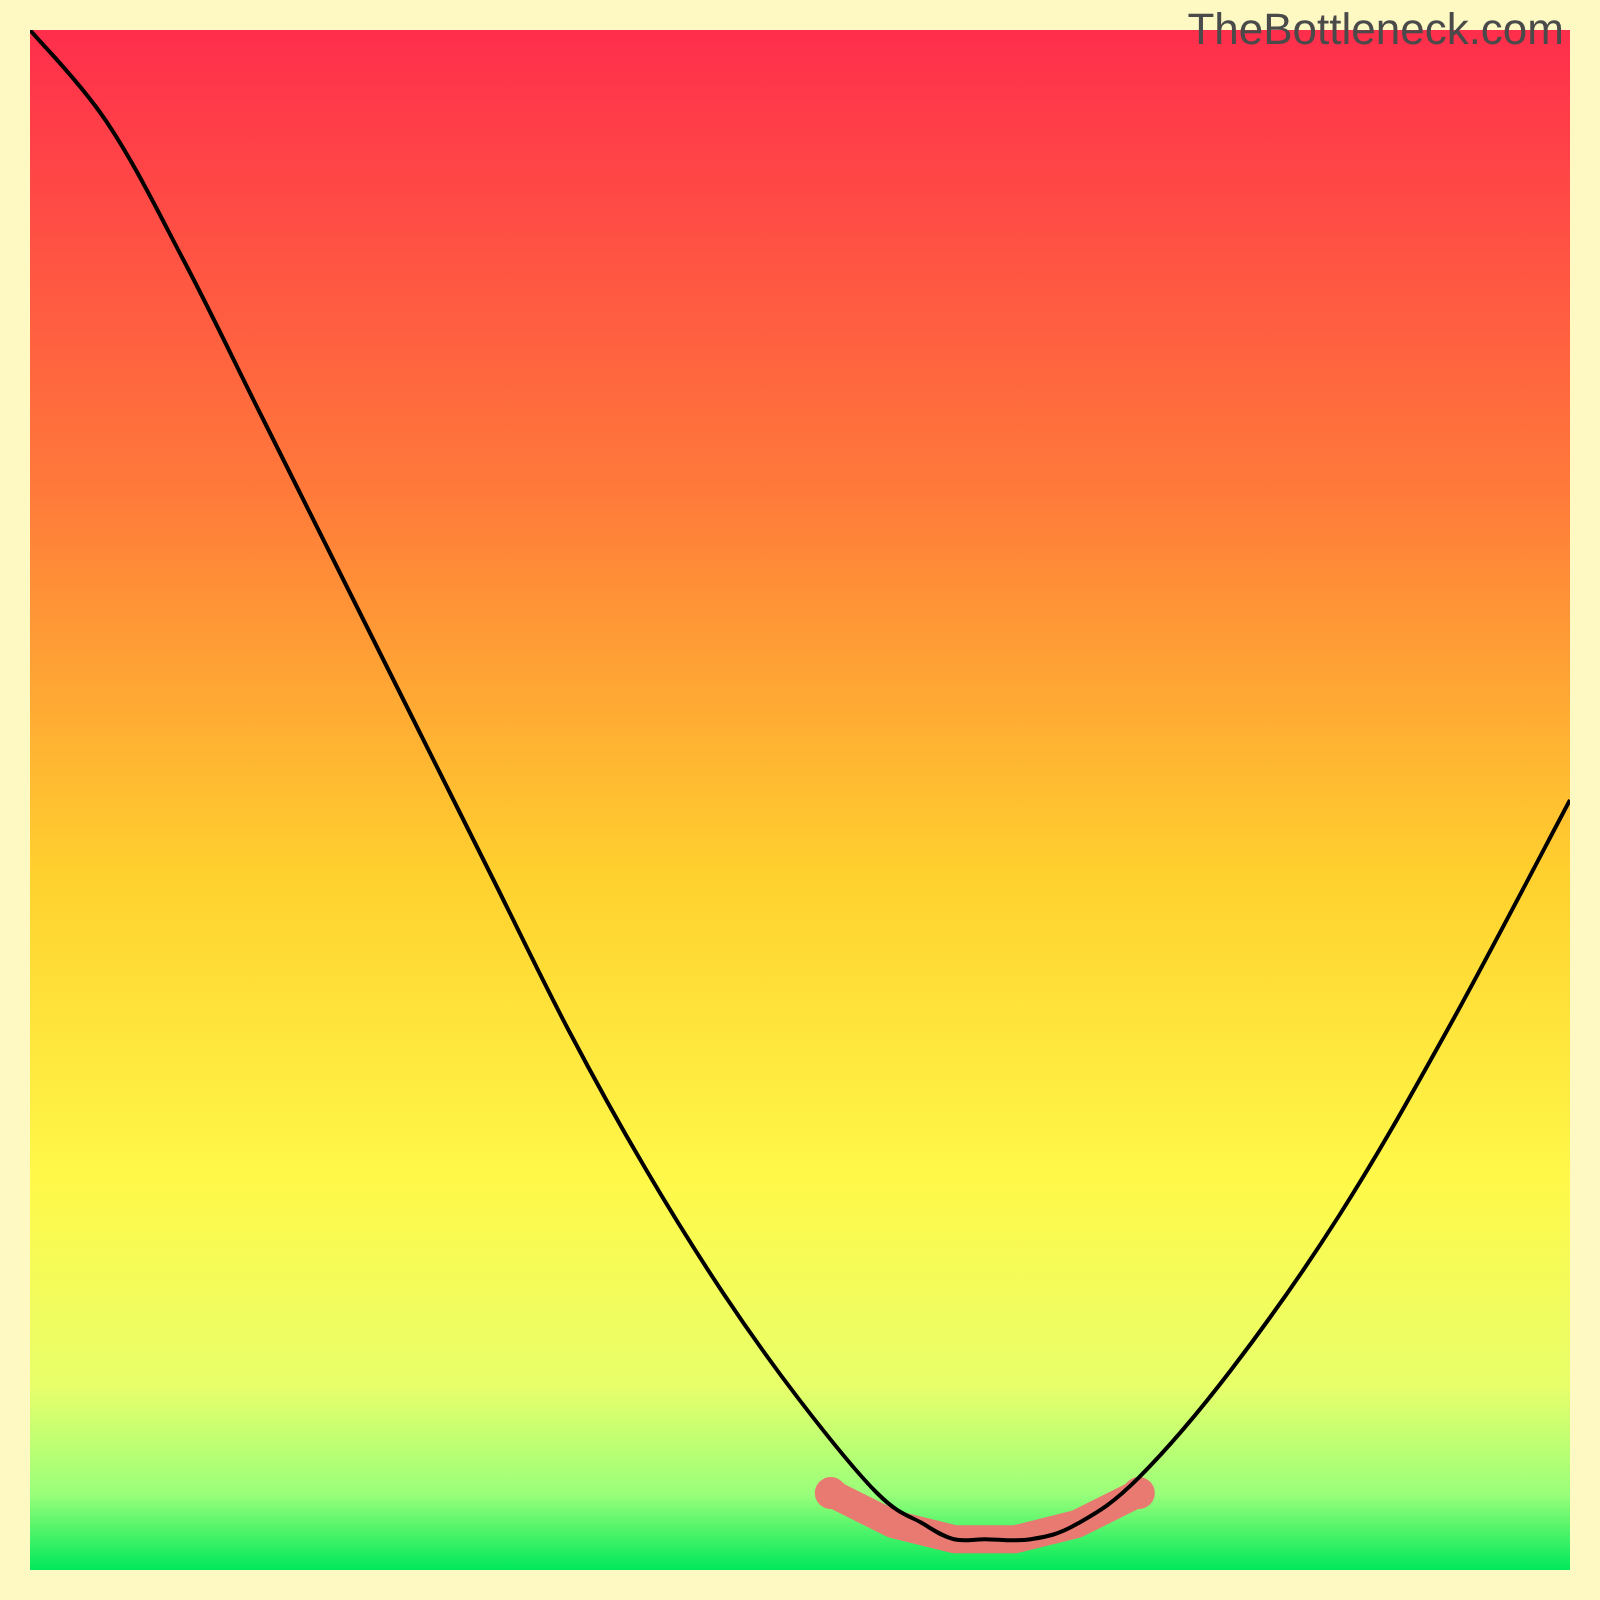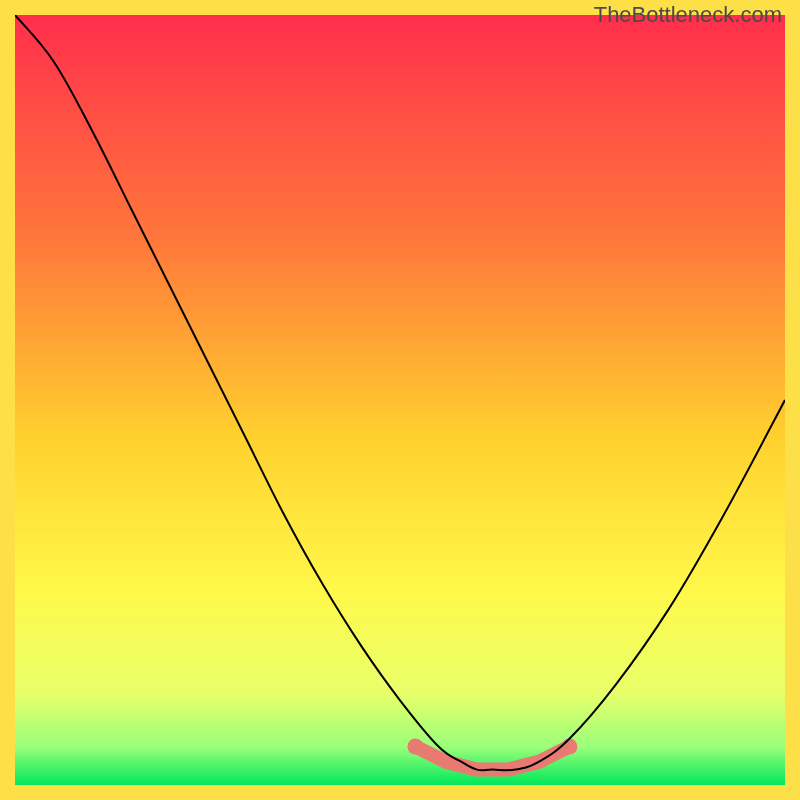--- a/index.html
+++ b/index.html
@@ -8,21 +8,21 @@
     width: 800px;
     height: 800px;
     background: #000;
     position: relative;
     font-family: Arial, sans-serif;
   }
   .container {
     width: 800px;
     height: 800px;
     position: relative;
-    background: #fde047;
+    background: #fef9c3;
   }
   .plot-area {
     margin-left: 15px;
     margin-top: 15px;
     position: absolute;
     width: 770px;
     height: 770px;
   }
   .watermark {
     position: absolute;

